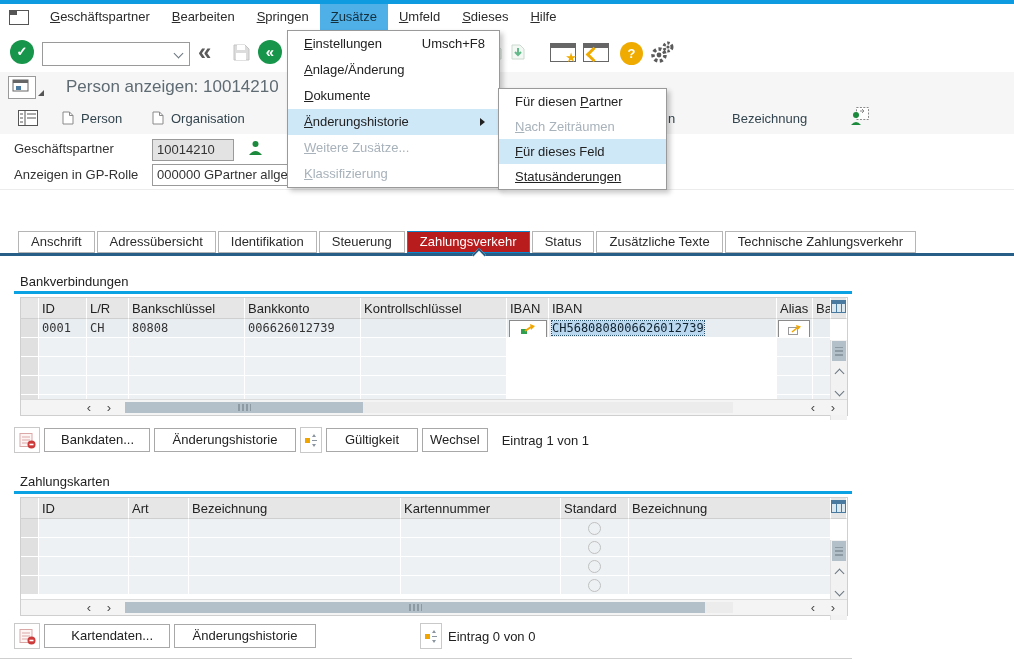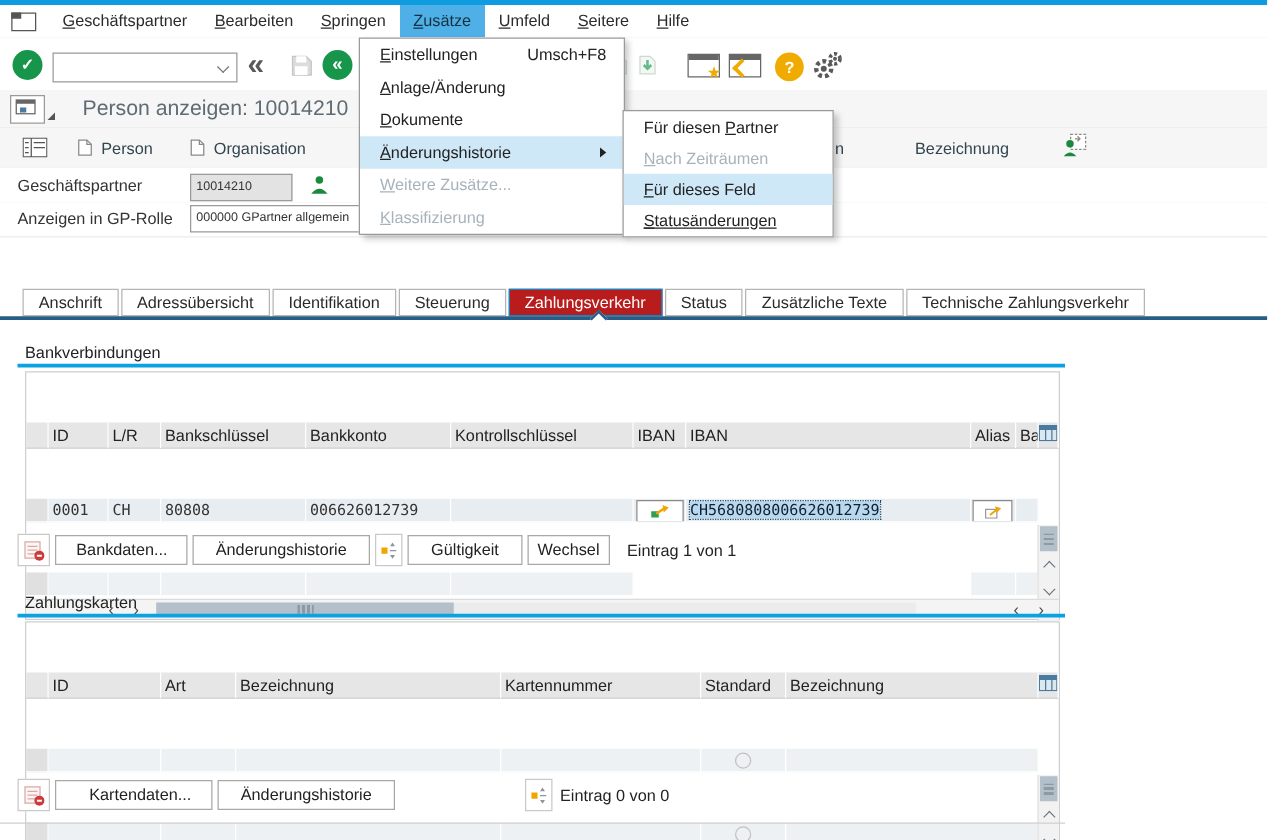--- a/index.html
+++ b/index.html
@@ -25,35 +25,35 @@
   .backchev{font-size:24px;font-weight:bold;color:#5a5a5a;letter-spacing:-2px;line-height:24px;}
   .titlebar{left:0;top:72px;width:1014px;height:30px;background:#f6f6f6;border-bottom:1px solid #dcdcdc;}
   .titleicon{left:8px;top:76px;width:26px;height:21px;border:1px solid #9a9a9a;background:#fff;}
   .titletri{left:38px;top:90px;width:0;height:0;border-left:6px solid transparent;border-bottom:6px solid #555;}
   .pagetitle{left:66px;top:77px;font-size:17px;color:#5f6b73;}
   .apptoolbar{left:0;top:102px;width:1014px;height:32px;background:#f6f6f6;border-bottom:1px solid #dcdcdc;}
   .flatbtn{display:flex;align-items:center;gap:7px;color:#33454f;height:32px;}
   
   .formrow{left:0;width:1014px;background:#fff;border-bottom:1px solid #ececec;}
   .flabel{color:#333;}
-  .inp{height:20px;border:1px solid #9a9a9a;font-size:10px;padding:0 4px;line-height:20px;}
+  .inp{height:20px;border:1px solid #9a9a9a;font-size:13px;padding:0 4px;line-height:20px;}
   .inp.ro{background:#e3e3e3;}
   .combo{background:#fff;display:flex;align-items:center;justify-content:space-between;}
   .sqbtn{width:22px;height:22px;border:1px solid #9a9a9a;background:#fff;display:flex;align-items:center;justify-content:center;}
   
   .tabs{left:18px;top:231px;display:flex;gap:2px;}
   .tab{height:20px;line-height:20px;padding:0 12px;border:1px solid #b5b5b5;background:#fff;color:#2b2b2b;white-space:nowrap;}
   .tab.active{background:#b91c1c;border-color:#0d87cc;color:#fff;}
   .tabline{left:0;top:253px;width:1014px;height:3px;background:#265e88;}
   .caret{left:474px;top:250px;width:8px;height:8px;background:#fff;border-left:2px solid #265e88;border-top:2px solid #265e88;transform:rotate(45deg);z-index:5;}
   
   .sectitle{color:#222;}
   .secline{height:3px;background:#0aa2e2;}
   .tbl{border:1px solid #cfcfcf;background:#fff;}
-  .trow{display:flex;margin-top:40px;}
+  .trow{display:flex;}
   .hcell{height:21px;line-height:21px;background:#e6e6e6;border-right:1px solid #fff;border-bottom:1px solid #cfcfcf;
          padding:0 3px;box-sizing:border-box;white-space:nowrap;overflow:hidden;color:#222;}
   .dcell{height:19px;border-right:1px solid #fff;border-bottom:1px solid #fff;box-sizing:border-box;
          padding:0 3px;font-family:"DejaVu Sans Mono",monospace;font-size:12px;line-height:19px;
          white-space:nowrap;overflow:hidden;}
   .selcell{background:#e0e0e0;}
   .r1{background:#e8edf1;}
   .r0{background:#eef1f3;}
   .white{background:#fff;}
   .ibansel{background:#b9d7ee;outline:1px dotted #27506e;color:#10212e;}
@@ -88,21 +88,21 @@
 
   <div class="abs topstrip"></div>
 
   <div class="abs menubar">
     <div class="sysicon"></div>
     <div class="mitem"><span></span><span class="mn">G</span><span>eschäftspartner</span></div>
     <div class="mitem"><span></span><span class="mn">B</span><span>earbeiten</span></div>
     <div class="mitem"><span></span><span class="mn">S</span><span>pringen</span></div>
     <div class="mitem sel"><span></span><span class="mn">Z</span><span>usätze</span></div>
     <div class="mitem"><span></span><span class="mn">U</span><span>mfeld</span></div>
-    <div class="mitem"><span></span><span class="mn">S</span><span>eitere</span></div>
+    <div class="mitem"><span></span><span class="mn">S</span><span>dieses</span></div>
     <div class="mitem"><span></span><span class="mn">H</span><span>ilfe</span></div>
   </div>
 
   <div class="abs toolbar"></div>
   <div class="abs gcirc" style="left:10px;top:40px;">✓</div>
   <div class="abs cmdfield" style="left:42px;top:42px;">
     <span class="chev down abs" style="right:7px;top:7px;"></span>
   </div>
   <div class="abs backchev" style="left:198px;top:40px;">«</div>
   <svg class="abs" style="left:233px;top:44px;" width="17" height="17">

